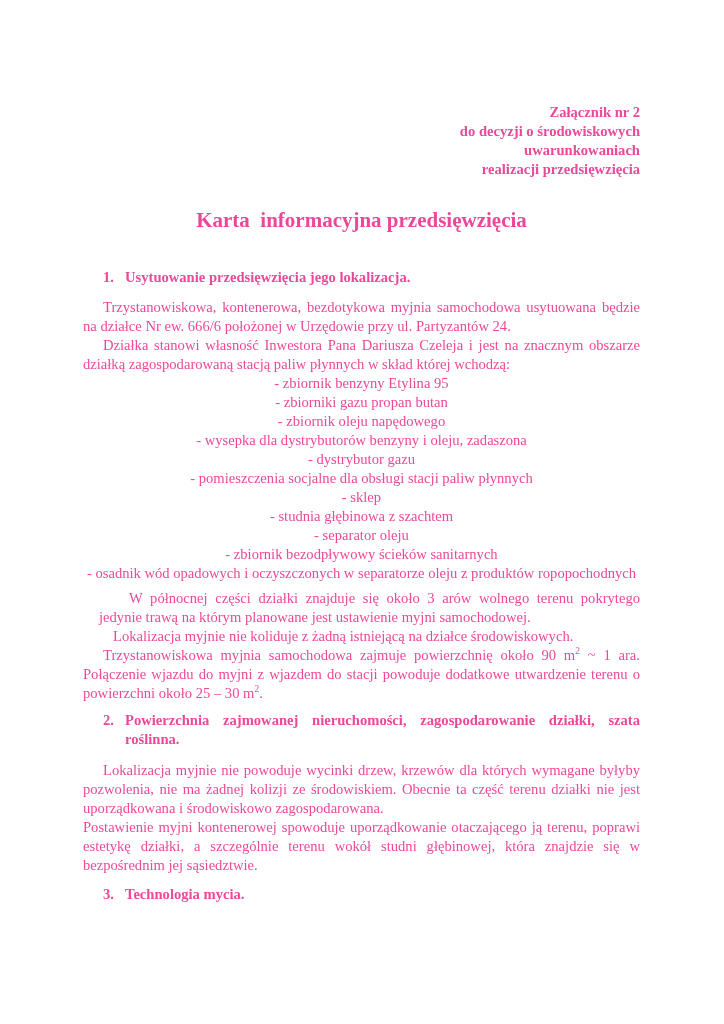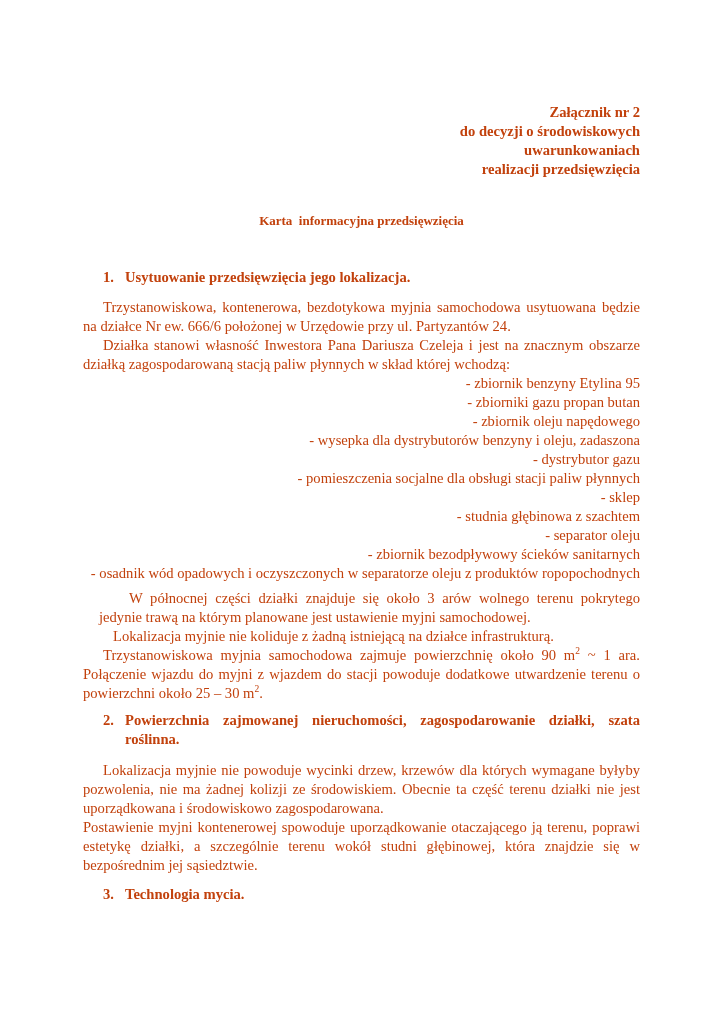--- a/index.html
+++ b/index.html
@@ -1,53 +1,53 @@
 <!DOCTYPE html>
 <html lang="pl"><head>
 <meta charset="utf-8">
 <style>
   * { margin: 0; padding: 0; box-sizing: border-box; }
   html, body { background: #ffffff; }
   .page {
     width: 724px;
     height: 1024px;
     background: #ffffff;
-    color: #c2410c;
+    color: #ec4899;
     font-family: "Liberation Serif", serif;
     font-size: 14.6px;
     line-height: 19px;
     padding: 103px 84px 0 83px;
     overflow: hidden;
   }
   .header-block {
     text-align: right;
     font-weight: bold;
   }
   .doc-title {
     margin-top: 31px;
     text-align: center;
     font-weight: bold;
-    font-size: 13px;
+    font-size: 21px;
     line-height: 21px;
     white-space: pre-wrap;
   }
   .heading {
     display: flex;
     font-weight: bold;
     padding-left: 20px;
   }
   .heading .num { flex: 0 0 22px; }
   .heading .htext { flex: 1; text-align: justify; }
   .heading-1 { margin-top: 37px; margin-bottom: 11px; }
   .heading-2 { margin-top: 8px; margin-bottom: 12px; }
   .heading-3 { margin-top: 10px; }
   p.para { text-align: justify; }
   .indent-sm { text-indent: 20px; }
   .indent-md { text-indent: 30px; }
-  .list-item { text-align: right; }
+  .list-item { text-align: center; }
   .gap-top { margin-top: 6px; margin-left: 16px; }
   sup { font-size: 9.5px; line-height: 0; vertical-align: super; }
 </style>
 </head>
 <body>
 
 <div class="page">
 
   <div class="header-block">
     <div>Załącznik nr 2</div>
@@ -74,21 +74,21 @@
     <div class="list-item">- dystrybutor gazu</div>
     <div class="list-item">- pomieszczenia socjalne dla obsługi stacji paliw płynnych</div>
     <div class="list-item">- sklep</div>
     <div class="list-item">- studnia głębinowa z szachtem</div>
     <div class="list-item">- separator oleju</div>
     <div class="list-item">- zbiornik bezodpływowy ścieków sanitarnych</div>
     <div class="list-item">- osadnik wód opadowych i oczyszczonych w separatorze oleju z produktów ropopochodnych</div>
   </div>
 
   <p class="para indent-md gap-top">W północnej części działki znajduje się około 3 arów wolnego terenu pokrytego jedynie trawą na którym planowane jest ustawienie myjni samochodowej.</p>
-  <p class="para indent-md">Lokalizacja myjnie nie koliduje z żadną istniejącą na działce infrastrukturą.</p>
+  <p class="para indent-md">Lokalizacja myjnie nie koliduje z żadną istniejącą na działce środowiskowych.</p>
   <p class="para indent-sm"><span>Trzystanowiskowa myjnia samochodowa zajmuje powierzchnię około 90 m</span><sup>2</sup><span> ~ 1 ara. Połączenie wjazdu do myjni z wjazdem do stacji powoduje dodatkowe utwardzenie terenu o powierzchni około 25 – 30 m</span><sup>2</sup><span>.</span></p>
 
   <div class="heading heading-2">
     <span class="num">2.</span>
     <span class="htext">Powierzchnia zajmowanej nieruchomości, zagospodarowanie działki, szata roślinna.</span>
   </div>
 
   <p class="para indent-sm">Lokalizacja myjnie nie powoduje wycinki drzew, krzewów dla których wymagane byłyby pozwolenia, nie ma żadnej kolizji ze środowiskiem. Obecnie ta część terenu działki nie jest uporządkowana i środowiskowo zagospodarowana.</p>
   <p class="para">Postawienie myjni kontenerowej spowoduje uporządkowanie otaczającego ją terenu, poprawi estetykę działki, a  szczególnie terenu wokół studni głębinowej, która znajdzie się w bezpośrednim jej sąsiedztwie.</p>
 

